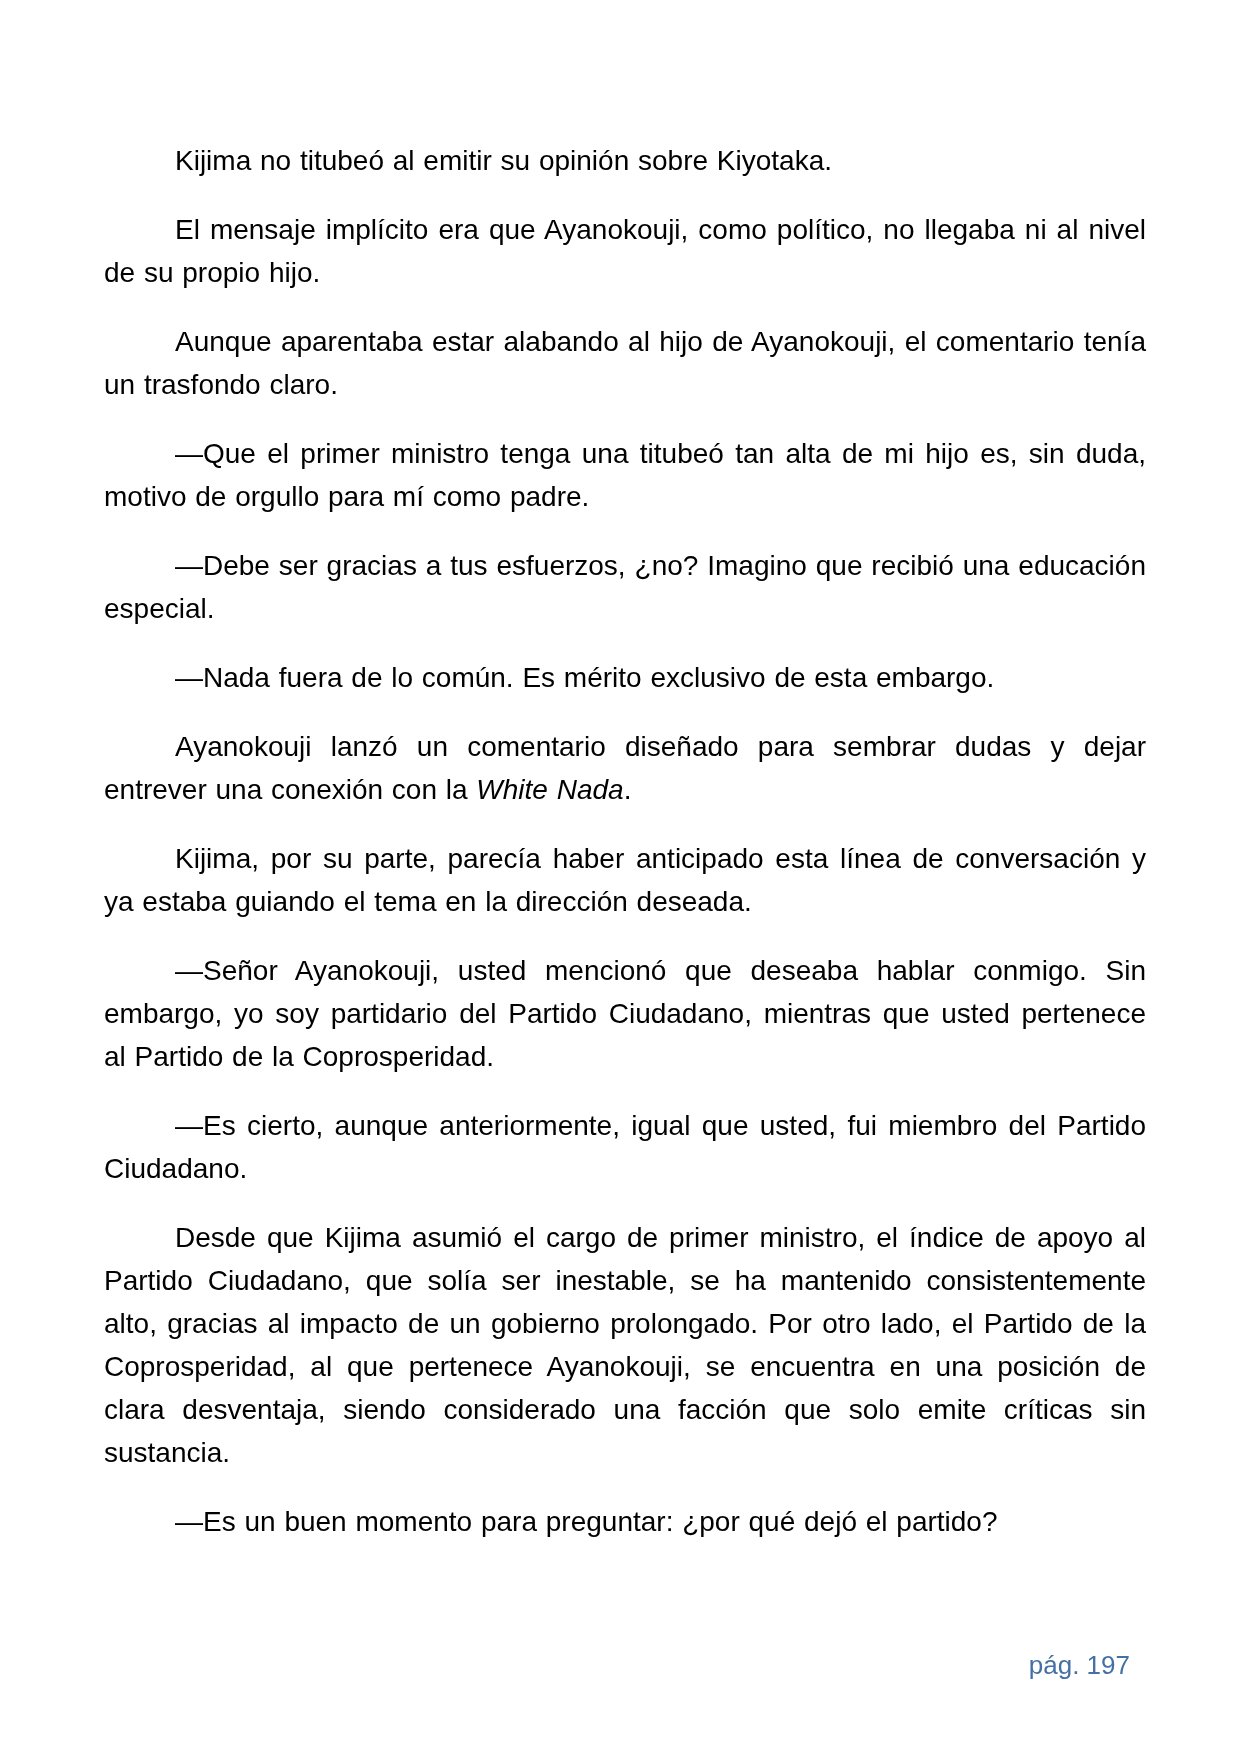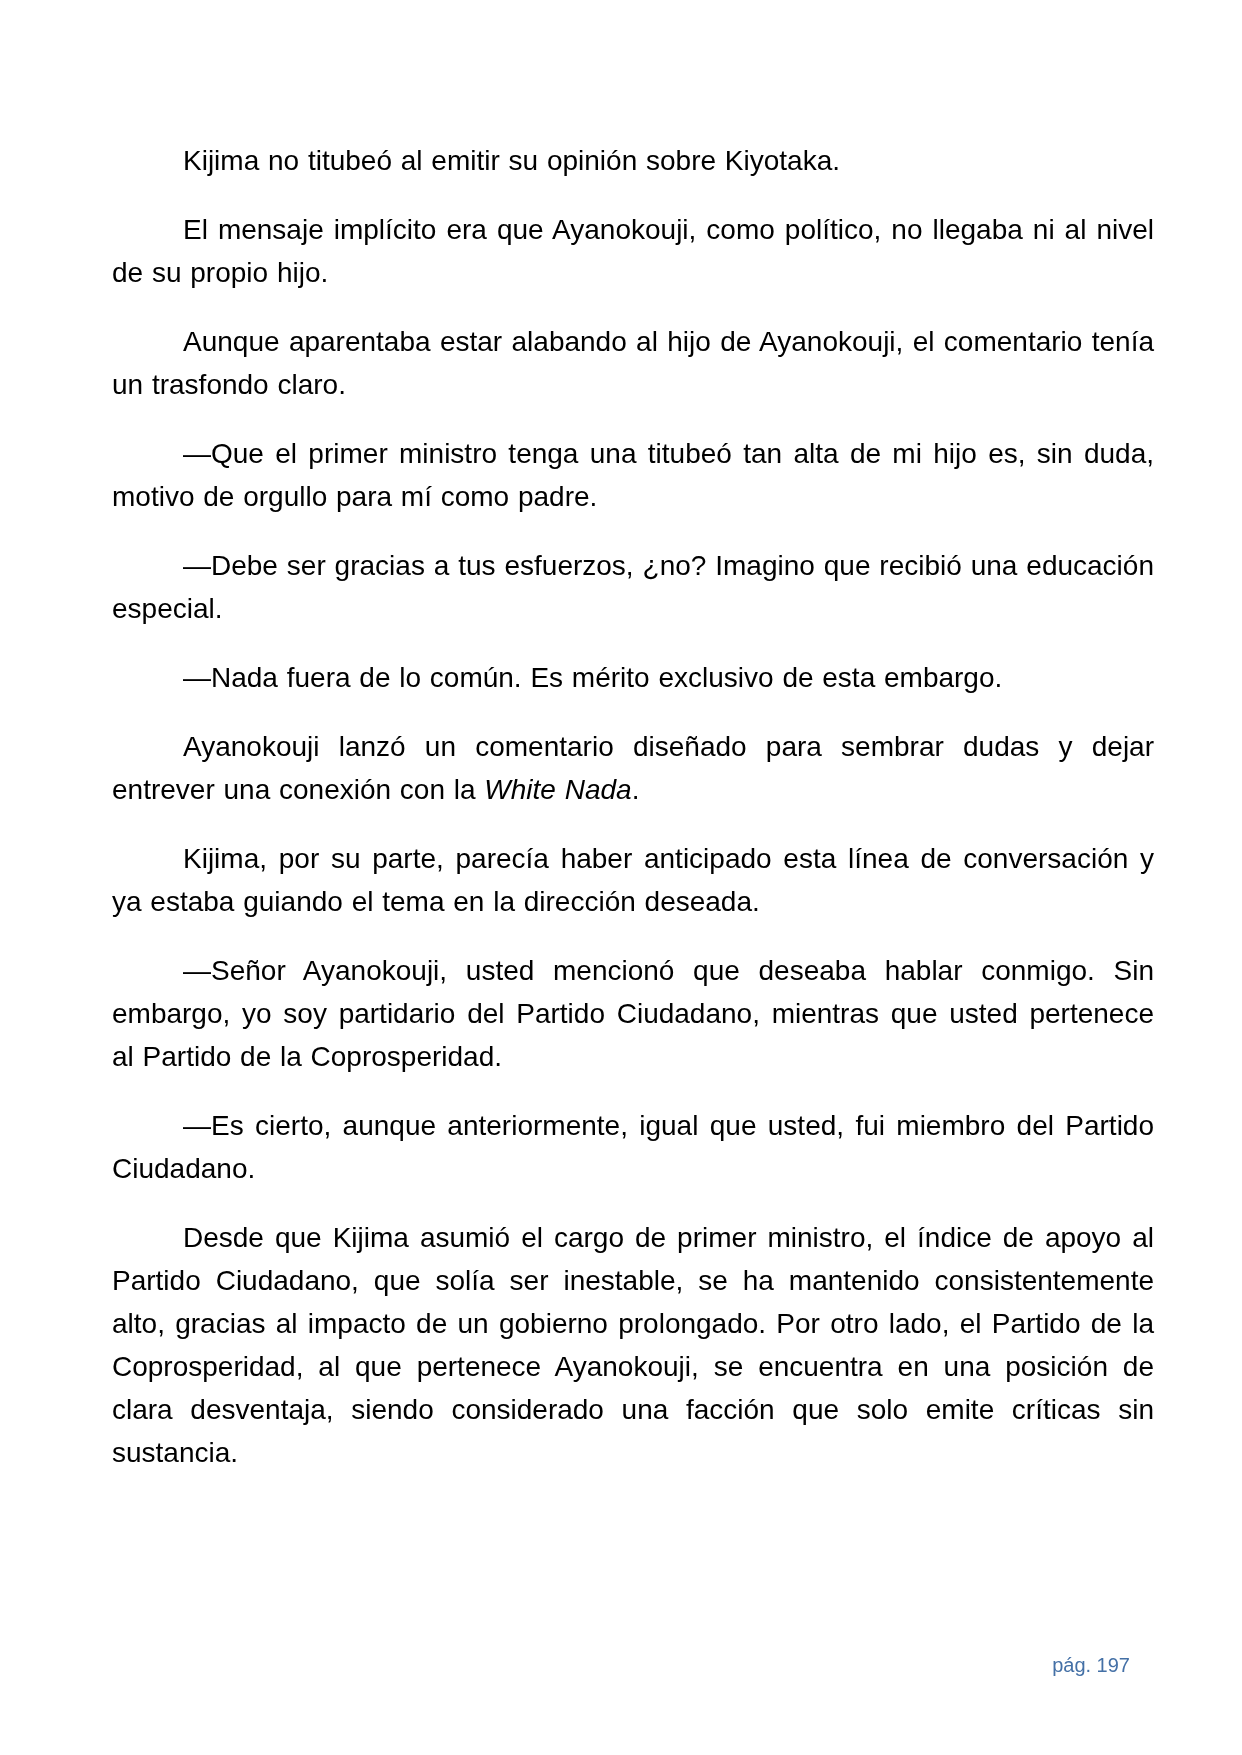--- a/index.html
+++ b/index.html
@@ -10,42 +10,42 @@
   .page {
     position: relative;
     width: 1242px;
     height: 1755px;
     background: #ffffff;
     overflow: hidden;
     font-family: "Liberation Sans", "DejaVu Sans", sans-serif;
   }
   .content {
     position: absolute;
-    left: 112px;
+    left: 104px;
     top: 139px;
     width: 1042px;
   }
   p.doc-par {
     margin: 0 0 26px 0;
     font-size: 28px;
     line-height: 43px;
     color: #000000;
     text-align: justify;
     text-align-last: left;
     text-indent: 71px;
     word-spacing: 1px;
   }
   p.doc-par span.italic {
     font-style: italic;
   }
   .footer {
     position: absolute;
     top: 1652px;
     right: 112px;
-    font-size: 20px;
+    font-size: 26px;
     line-height: 26px;
     color: #4470a6;
     text-align: left;
   }
 </style>
 </head>
 <body>
 
 <div class="page" style="background: rgb(255, 255, 255);">
   <div class="content">
@@ -53,17 +53,18 @@
       <p class="doc-par"><span>El mensaje implícito era que Ayanokouji, como político, no llegaba ni al nivel de su propio hijo.</span></p>
       <p class="doc-par"><span>Aunque aparentaba estar alabando al hijo de Ayanokouji, el comentario tenía un trasfondo claro.</span></p>
       <p class="doc-par"><span>—Que el primer ministro tenga una titubeó tan alta de mi hijo es, sin duda, motivo de orgullo para mí como padre.</span></p>
       <p class="doc-par"><span>—Debe ser gracias a tus esfuerzos, ¿no? Imagino que recibió una educación especial.</span></p>
       <p class="doc-par"><span>—Nada fuera de lo común. Es mérito exclusivo de esta embargo.</span></p>
       <p class="doc-par"><span>Ayanokouji lanzó un comentario diseñado para sembrar dudas y dejar entrever una conexión con la </span><span class="italic">White Nada</span><span>.</span></p>
       <p class="doc-par"><span>Kijima, por su parte, parecía haber anticipado esta línea de conversación y ya estaba guiando el tema en la dirección deseada.</span></p>
       <p class="doc-par"><span>—Señor Ayanokouji, usted mencionó que deseaba hablar conmigo. Sin embargo, yo soy partidario del Partido Ciudadano, mientras que usted pertenece al Partido de la Coprosperidad.</span></p>
       <p class="doc-par"><span>—Es cierto, aunque anteriormente, igual que usted, fui miembro del Partido Ciudadano.</span></p>
       <p class="doc-par"><span>Desde que Kijima asumió el cargo de primer ministro, el índice de apoyo al Partido Ciudadano, que solía ser inestable, se ha mantenido consistentemente alto, gracias al impacto de un gobierno prolongado. Por otro lado, el Partido de la Coprosperidad, al que pertenece Ayanokouji, se encuentra en una posición de clara desventaja, siendo considerado una facción que solo emite críticas sin sustancia.</span></p>
+      <p class="doc-par"><span>—Es un buen momento para preguntar: ¿por qué dejó el partido?</span></p>
     </div>
   <div class="footer" style="color: rgb(68, 112, 166);">
     <span>pág. 197</span>
   </div>
 </div>
 
 </body></html>

